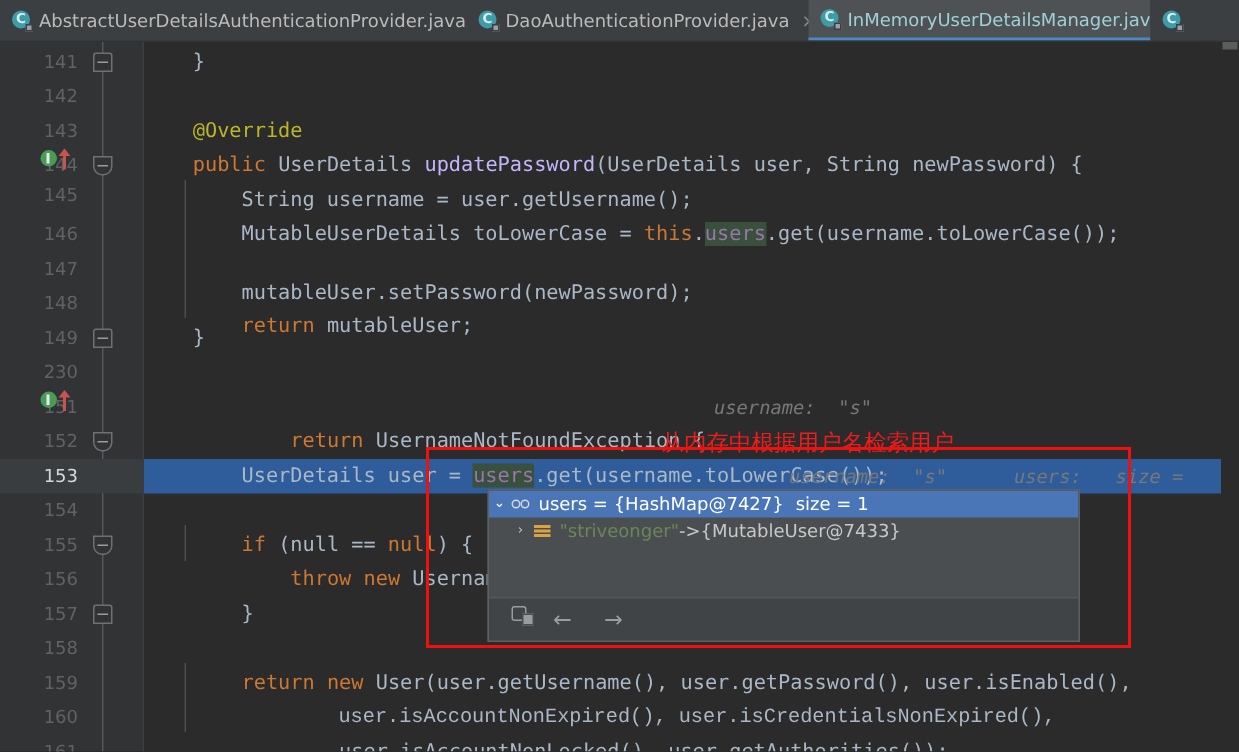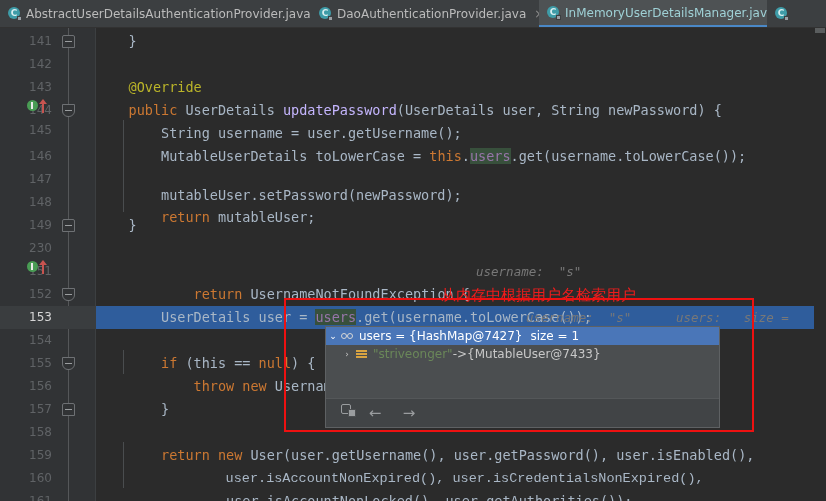--- a/index.html
+++ b/index.html
@@ -527,21 +527,21 @@
         <div class="line" style="top: 94px;"><span class="txt"><span class="plain">        String username = user.getUsername();</span></span></div>
         <div class="line" style="top: 117px;"><span class="txt"><span class="plain">        MutableUserDetails toLowerCase = </span><span class="kw">this</span><span class="plain">.</span><span class="fld hl">users</span><span class="plain">.get(username.toLowerCase());</span></span></div>
         <div class="line" style="top: 156px; text-align: center;"><span class="txt"><span class="plain">        mutableUser.setPassword(newPassword);</span></span></div>
         <div class="line" style="top: 178px;"><span class="txt"><span class="plain">        </span><span class="kw">return</span><span class="plain"> mutableUser;</span></span></div>
         <div class="line" style="top: 186px;"><span class="txt"><span class="plain">    }</span></span></div>
         <div class="line" style="top: 209px;"><span class="txt"></span></div>
         <div class="line" style="top: 232px;"><span class="hint" style="position: absolute; left: 380px; top: 0px;">username:  "s"</span></div>
         <div class="line" style="top: 255px;"><span class="txt"><span class="plain">            </span><span class="kw">return</span><span class="plain"> UsernameNotFoundException {</span></span></div>
         <div class="line" style="top: 278px;"><div class="selband" style="left: 0px; top: 0px; width: 730px;"></div><span class="txt"><span class="plain">        UserDetails user = </span><span class="fld hl">users</span><span class="plain">.get(username.toLowerCase());</span></span><span class="hint" style="position: absolute; left: 430px; top: 0px;">username:  "s"</span><span class="hint" style="position: absolute; left: 580px; top: 0px;">users:   size =</span></div>
         <div class="line" style="top: 301px;"><span class="txt"></span></div>
-        <div class="line" style="top: 324px;"><span class="txt"><span class="plain">        </span><span class="kw">if</span><span class="plain"> (this == </span><span class="kw">null</span><span class="plain">) {</span></span></div>
+        <div class="line" style="top: 324px;"><span class="txt"><span class="plain">        </span><span class="kw">if</span><span class="plain"> (null == </span><span class="kw">null</span><span class="plain">) {</span></span></div>
         <div class="line" style="top: 347px;"><span class="txt"><span class="plain">            </span><span class="kw">throw</span><span class="plain"> </span><span class="kw">new</span><span class="plain"> UsernameN</span></span></div>
         <div class="line" style="top: 370px;"><span class="txt"><span class="plain">        }</span></span></div>
         <div class="line" style="top: 393px;"><span class="txt"></span></div>
         <div class="line" style="top: 416px;"><span class="txt"><span class="plain">        </span><span class="kw">return</span><span class="plain"> </span><span class="kw">new</span><span class="plain"> User(user.getUsername(), user.getPassword(), user.isEnabled(),</span></span></div>
         <div class="line" style="top: 439px; font-family: Liberation Mono, monospace;"><span class="txt"><span class="plain">                user.isAccountNonExpired(), user.isCredentialsNonExpired(),</span></span></div>
         <div class="line" style="top: 462px;"><span class="txt"><span class="plain">                user.isAccountNonLocked(), user.getAuthorities());</span></span></div>
       </div>
 
     <div class="guide" style="left:27px; top:92px; height:92px;"></div>
     <div class="guide" style="left:27px; top:322px; height:24px;"></div>

